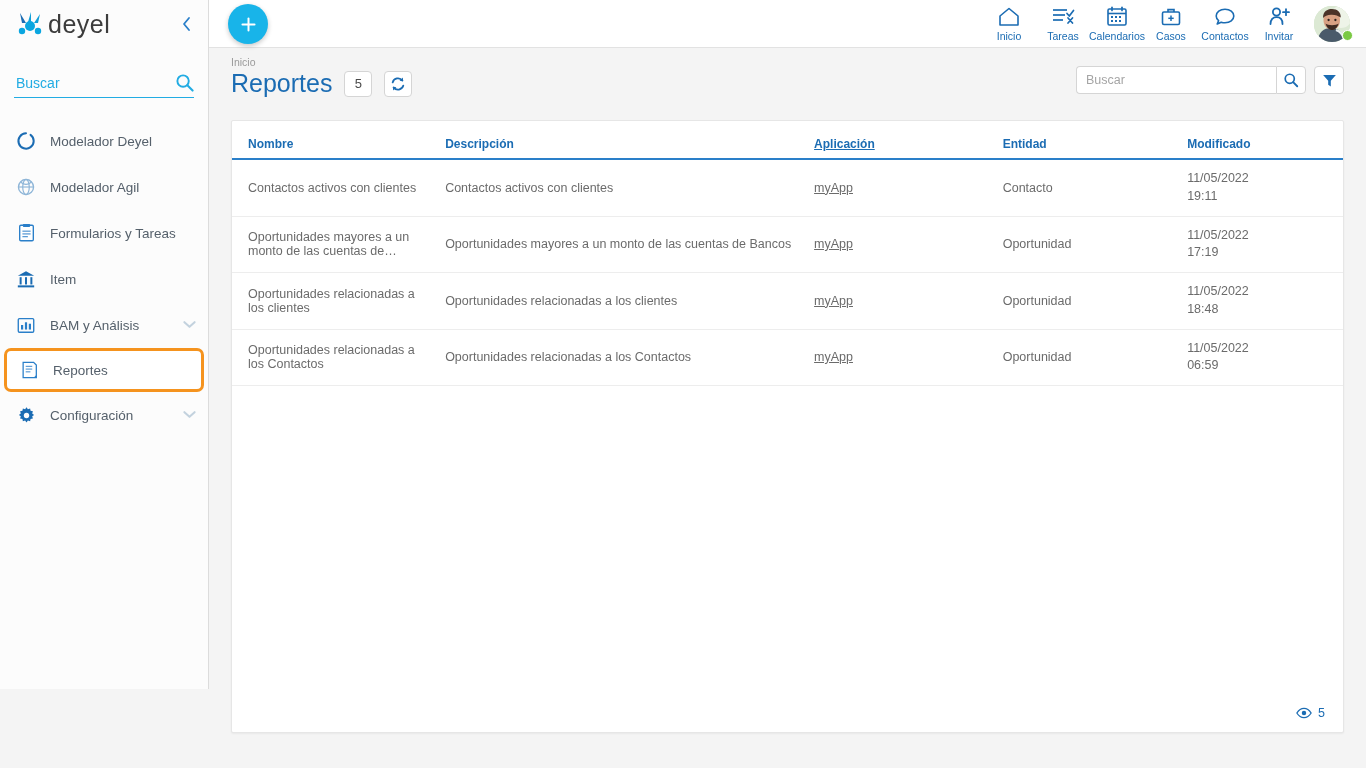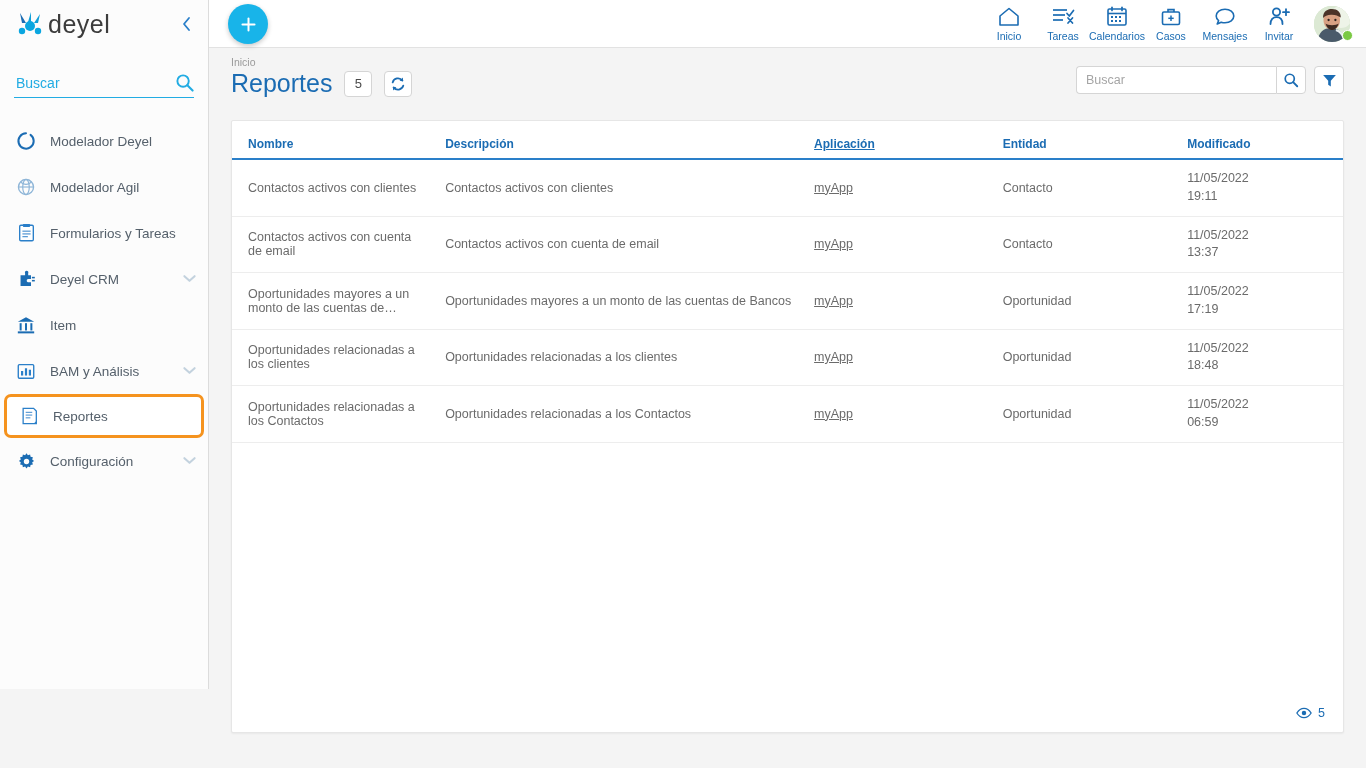--- a/index.html
+++ b/index.html
@@ -228,35 +228,20 @@
             <rect x="2.5" y="2.5" width="15" height="17" rx="1.4" fill="#fff" stroke="#2a7fc9" stroke-width="1.5"></rect>
             <rect x="6" y="1" width="8" height="3.4" rx="1" fill="#2a7fc9"></rect>
             <line x1="5.5" y1="9" x2="14.5" y2="9" stroke="#5b9bd5" stroke-width="1.4"></line>
             <line x1="5.5" y1="12" x2="14.5" y2="12" stroke="#5b9bd5" stroke-width="1.4"></line>
             <line x1="5.5" y1="15" x2="11.5" y2="15" stroke="#5b9bd5" stroke-width="1.4"></line>
           </svg>
         </span>
         <span class="nav-label">Formularios y Tareas</span>
       </div>
 
-      <div class="nav-item">
-        <span class="nav-ico">
-          <svg width="20" height="20" viewBox="0 0 22 22">
-            <path d="M5 7 h5 v-2.4 a1.9 1.9 0 1 1 3.4 0 V7 h3.1 v4 h-2.2 a1.9 1.9 0 1 0 0 3.6 h2.2 v4 H5 Z" fill="#1b6cb3"></path>
-            <rect x="17.5" y="8.6" width="3.2" height="1.7" fill="#1b6cb3"></rect>
-            <rect x="17.5" y="12" width="3.2" height="1.7" fill="#1b6cb3"></rect>
-          </svg>
-        </span>
-        <span class="nav-label">Deyel CRM</span>
-        <span class="nav-caret">
-          <svg width="13" height="9" viewBox="0 0 14 9">
-              <path d="M1.5 2 L7 7 L12.5 2" fill="none" stroke="#c3d2de" stroke-width="2.2" stroke-linecap="round" stroke-linejoin="round"></path>
-            </svg>
-        </span>
-      </div>
 
       <div class="nav-item">
         <span class="nav-ico">
           <svg width="20" height="20" viewBox="0 0 22 22">
             <path d="M11 2.5 L20 7.5 H2 Z" fill="#1b6cb3"></path>
             <rect x="4" y="9" width="2.2" height="8" fill="#1b6cb3"></rect>
             <rect x="9.9" y="9" width="2.2" height="8" fill="#1b6cb3"></rect>
             <rect x="15.8" y="9" width="2.2" height="8" fill="#1b6cb3"></rect>
             <rect x="2" y="18" width="18" height="2.2" fill="#1b6cb3"></rect>
           </svg>
@@ -377,21 +362,21 @@
           </span>
           <span class="tl">Casos</span>
         </div>
 
         <div class="top-action">
           <span class="ti">
             <svg width="22" height="21" viewBox="0 0 22 21">
               <path d="M11 3.2 C16 3.2 19.8 6.2 19.8 10 C19.8 13.8 16 16.8 11 16.8 C9.6 16.8 8.3 16.6 7.2 16.2 L3.2 18 L4.6 14.6 C3 13.4 2.2 11.8 2.2 10 C2.2 6.2 6 3.2 11 3.2 Z" fill="none" stroke="#1b6cb3" stroke-width="1.6" stroke-linejoin="round"></path>
             </svg>
           </span>
-          <span class="tl">Mensajes</span>
+          <span class="tl">Contactos</span>
         </div>
 
         <div class="top-action">
           <span class="ti">
             <svg width="23" height="21" viewBox="0 0 23 21">
               <circle cx="8.5" cy="6" r="3.6" fill="none" stroke="#1b6cb3" stroke-width="1.8"></circle>
               <path d="M2.5 18 C2.5 13.6 5 11.2 8.5 11.2 C12 11.2 14.5 13.6 14.5 18" fill="none" stroke="#1b6cb3" stroke-width="1.8" stroke-linecap="round"></path>
               <line x1="18" y1="3.2" x2="18" y2="9.2" stroke="#1b6cb3" stroke-width="1.8" stroke-linecap="round"></line>
               <line x1="15" y1="6.2" x2="21" y2="6.2" stroke="#1b6cb3" stroke-width="1.8" stroke-linecap="round"></line>
             </svg>
@@ -471,32 +456,20 @@
             <td class="c-app">myApp</td>
             <td class="c-ent">Contacto</td>
             <td class="c-mod">
               <div class="mod-cell">
                 <div>11/05/2022</div>
                 <div>19:11</div>
               </div>
             </td>
           </tr>
 
-          <tr>
-            <td class="c-nombre">Contactos activos con cuenta de email</td>
-            <td class="c-desc">Contactos activos con cuenta de email</td>
-            <td class="c-app">myApp</td>
-            <td class="c-ent">Contacto</td>
-            <td class="c-mod">
-              <div class="mod-cell">
-                <div>11/05/2022</div>
-                <div>13:37</div>
-              </div>
-            </td>
-          </tr>
 
           <tr>
             <td class="c-nombre">Oportunidades mayores a un monto de las cuentas de…</td>
             <td class="c-desc">Oportunidades mayores a un monto de las cuentas de Bancos</td>
             <td class="c-app">myApp</td>
             <td class="c-ent">Oportunidad</td>
             <td class="c-mod">
               <div class="mod-cell">
                 <div>11/05/2022</div>
                 <div>17:19</div>

